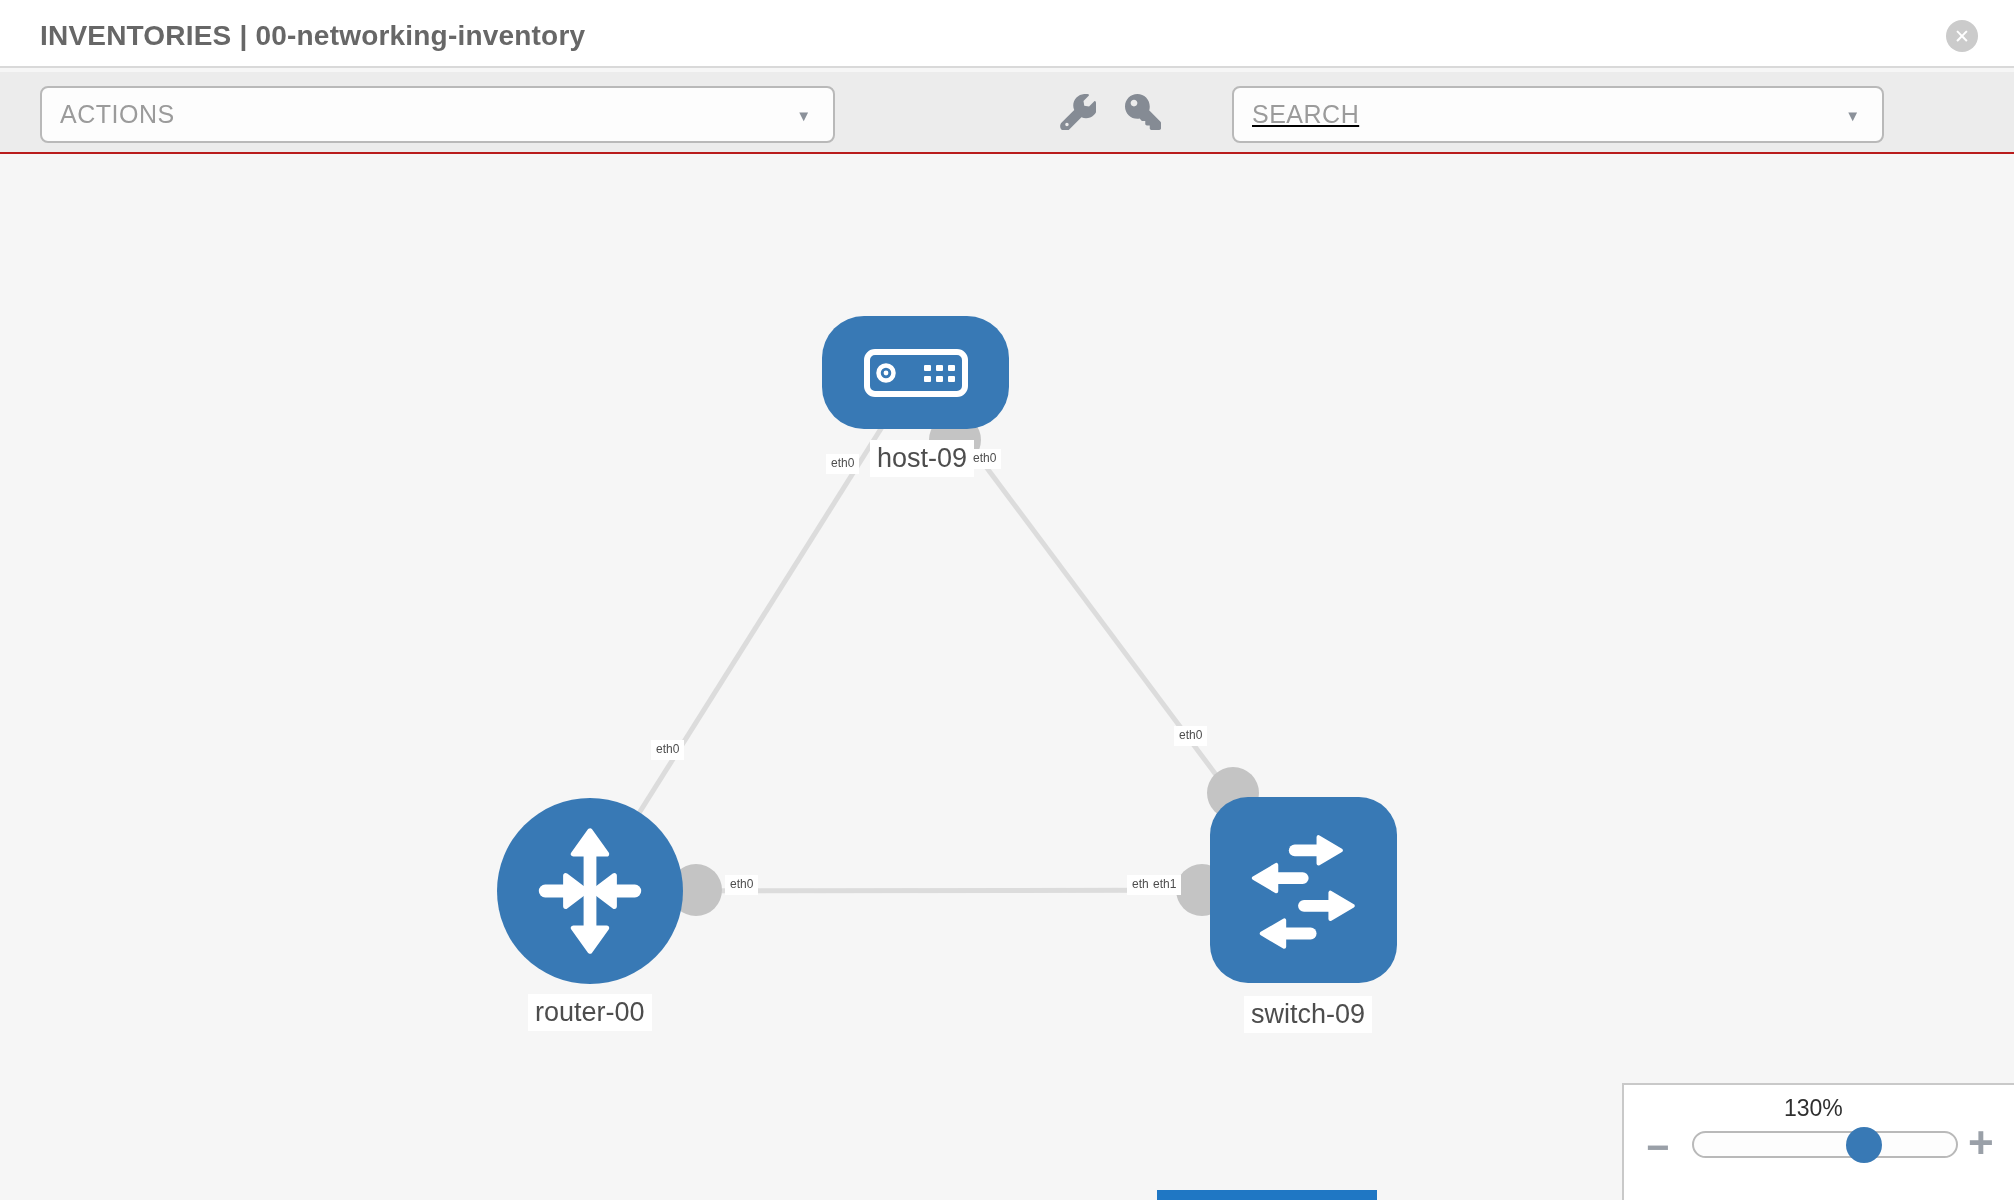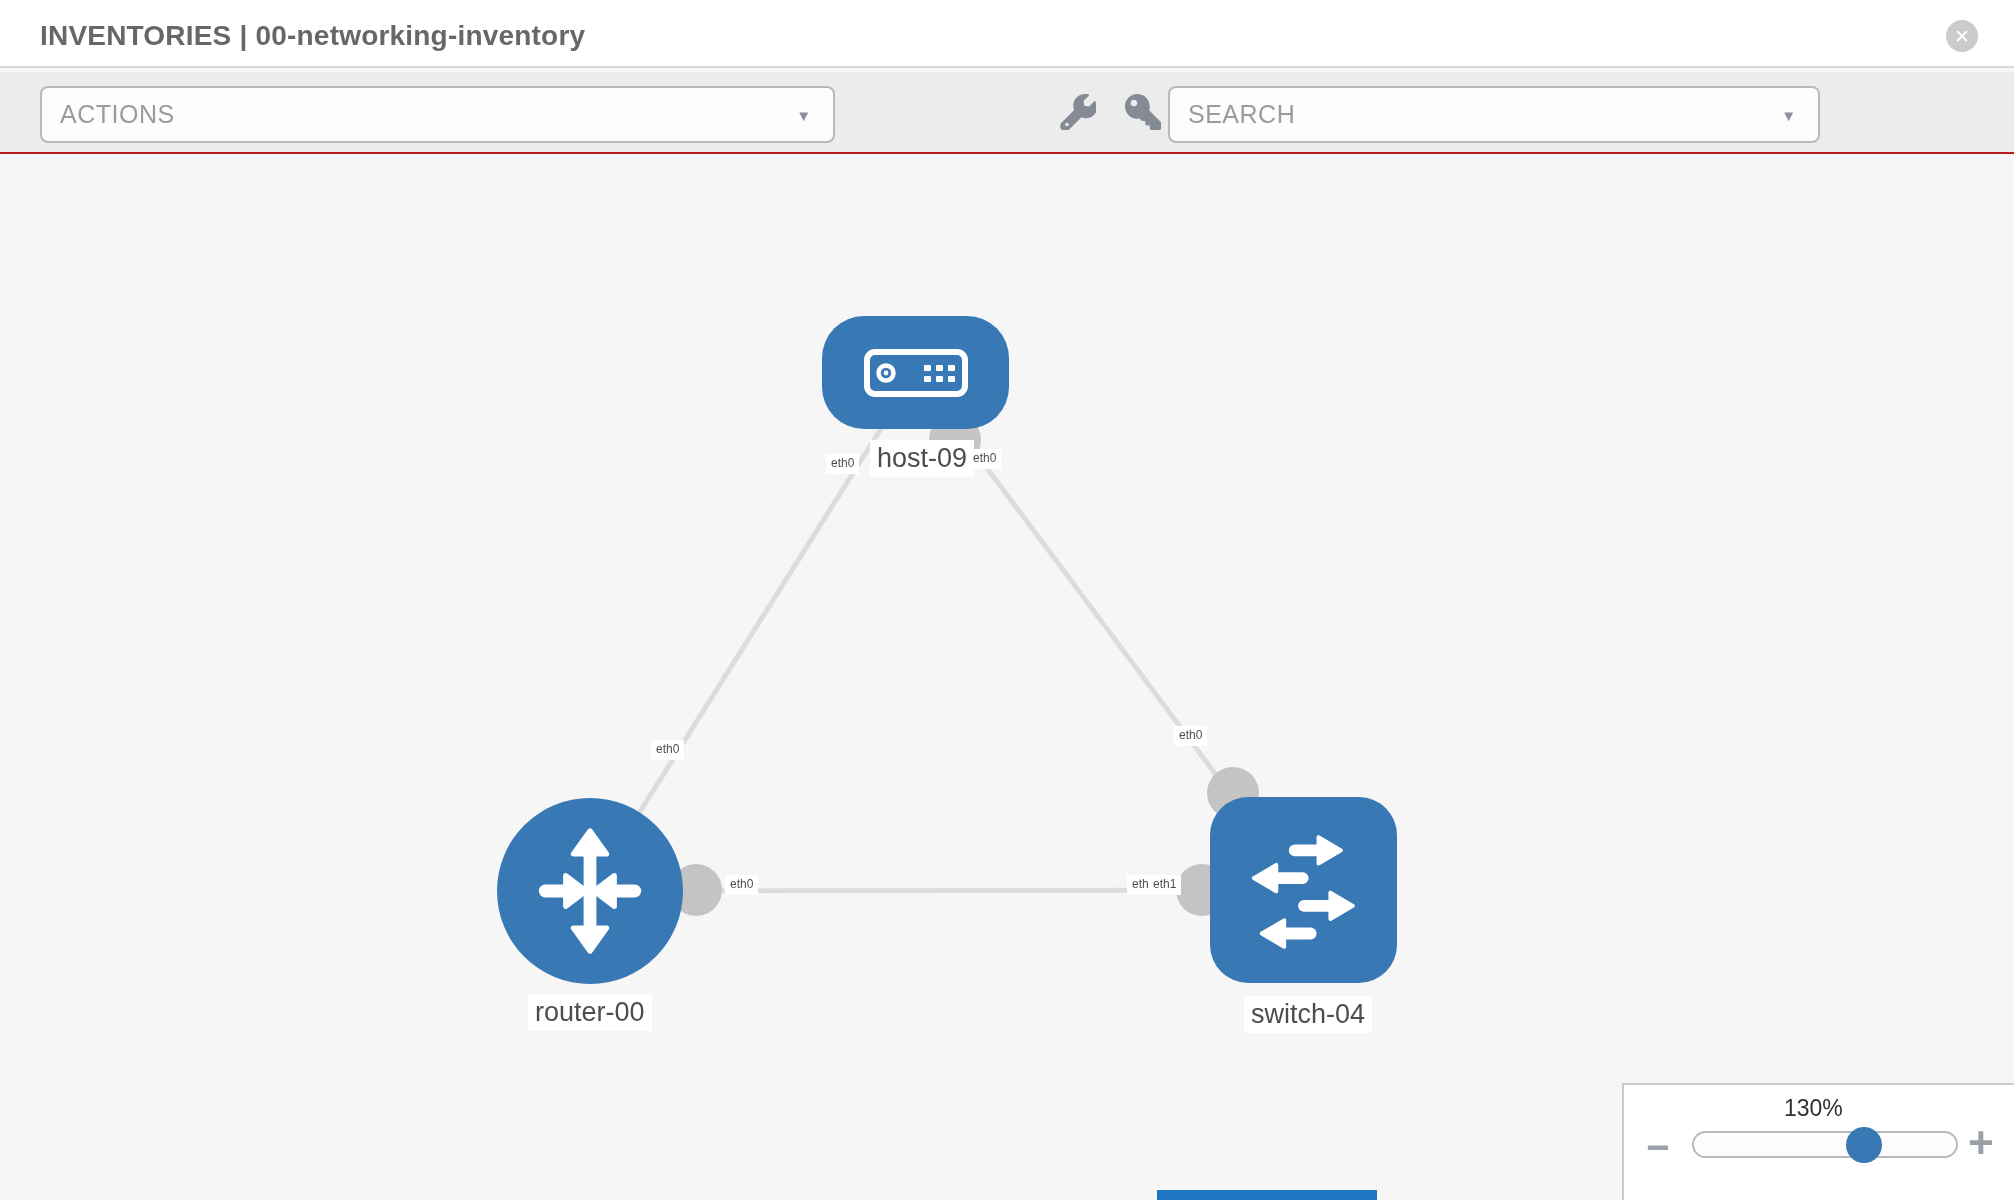--- a/index.html
+++ b/index.html
@@ -39,21 +39,21 @@
     display: flex; align-items: center; cursor: pointer;
   }
   .select-box .select-text {
     margin-left: 18px; font-size: 25px; color: #9b9b9b; letter-spacing: 0.5px;
   }
   .select-box .caret {
     position: absolute; right: 22px; top: 50%; transform: translateY(-50%);
     font-size: 15px; color: #8b919a;
   }
   .actions-box { left: 40px; width: 795px; }
-  .search-box { left: 1168px; width: 652px; }
+  .search-box { left: 1232px; width: 652px; text-decoration: underline; }
 
   .tool-icon {
     position: absolute; top: 18px; width: 44px; height: 44px;
     display: flex; align-items: center; justify-content: center; cursor: pointer;
   }
   .wrench-btn { left: 1056px; }
   .key-btn { left: 1121px; }
 
   
   .canvas {
@@ -216,21 +216,21 @@
           <polygon points="87,62 70,52 70,72" stroke-width="3"></polygon>
 
           <line x1="55" y1="83" x2="33" y2="83" stroke-width="9"></line>
           <polygon points="18,83 35,73 35,93" stroke-width="3"></polygon>
         </g>
       </svg>
     </div>
 
     <div class="chip node-label lbl-host">host-09</div>
     <div class="chip node-label lbl-router">router-00</div>
-    <div class="chip node-label lbl-switch">switch-04</div>
+    <div class="chip node-label lbl-switch">switch-09</div>
 
     <div class="chip if-label if-host-left">eth0</div>
     <div class="chip if-label if-host-right">eth0</div>
     <div class="chip if-label if-router-diag">eth0</div>
     <div class="chip if-label if-switch-diag">eth0</div>
     <div class="chip if-label if-horiz-left">eth0</div>
     <div class="chip if-label if-overlap-back">eth0</div>
     <div class="chip if-label if-overlap-front">eth1</div>
 
     <div class="partial-blue"></div>

